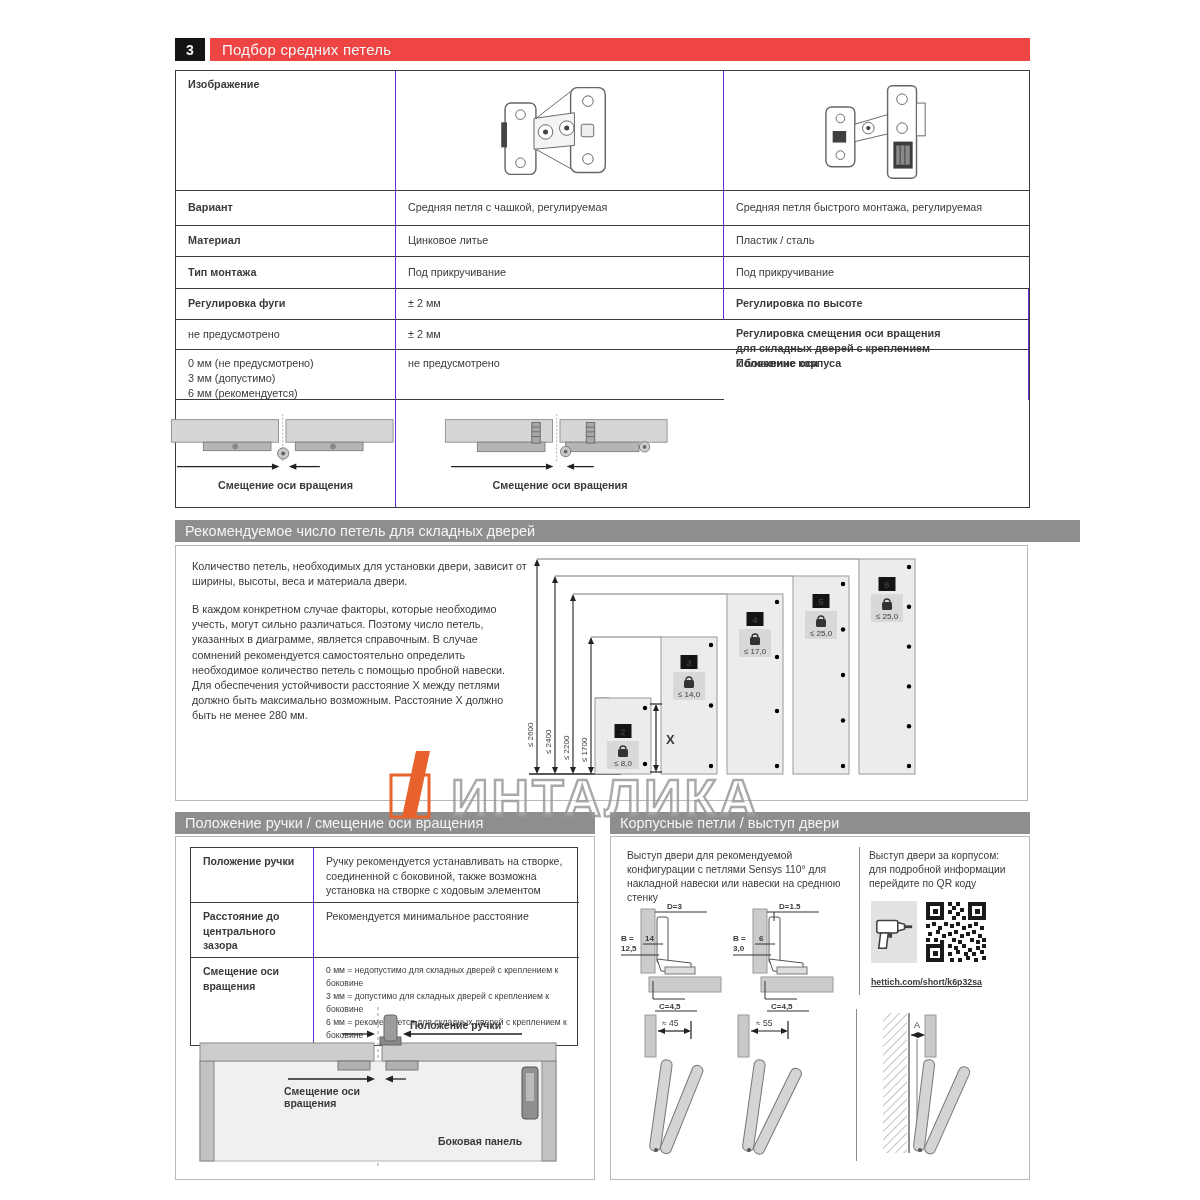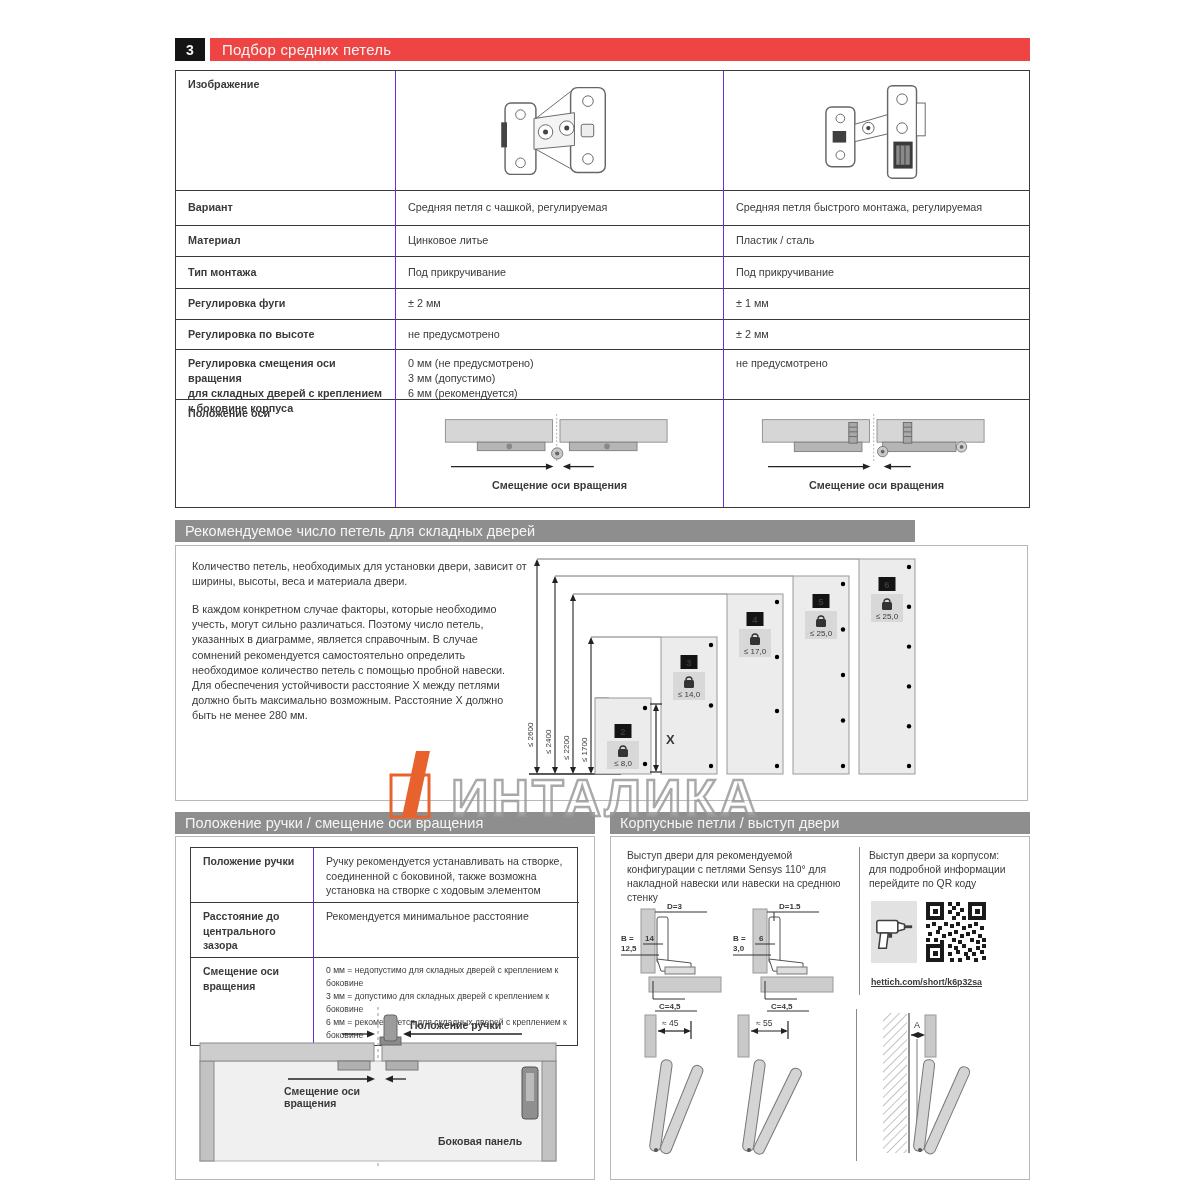--- a/index.html
+++ b/index.html
@@ -136,23 +136,20 @@
       </div>
     <div class="cell val bb">
         <span>Под прикручивание</span>
       </div>
 
     <div class="cell lbl br bb">
         <span>Регулировка фуги</span>
       </div>
     <div class="cell val br bb">
         <span>± 2 мм</span>
-      </div>
-    <div class="cell val bb">
-        <span>± 1 мм</span>
       </div>
 
     <div class="cell lbl br bb">
         <span>Регулировка по высоте</span>
       </div>
     <div class="cell val br bb">
         <span>не предусмотрено</span>
       </div>
     <div class="cell val bb">
         <span>± 2 мм</span>
@@ -210,21 +207,21 @@
           <circle cx="146" cy="40" r="2" fill="#666"></circle>
         <line x1="24" y1="56" x2="130" y2="56" stroke="#222" stroke-width="1.4"></line>
         <path d="M133 56 l-8 -3.4 v6.8 z" fill="#222"></path>
         <line x1="176" y1="56" x2="150" y2="56" stroke="#222" stroke-width="1.4"></line>
         <path d="M147 56 l8 -3.4 v6.8 z" fill="#222"></path>
       </svg>
       <div class="axis-cap">Смещение оси вращения</div>
     </div>
   </div>
 
-  <div class="abs hdr2" style="left:175px;top:520px;width:740px;">
+  <div class="abs hdr2" style="left:175px;top:520px;width:905px;">
     <span>Рекомендуемое число петель для складных дверей</span>
   </div>
   <div class="abs box" style="left:175px;top:545px;width:853px;height:256px;">
     <div class="abs" style="left:16px;top:13px;width:335px;">
       <div class="para">Количество петель, необходимых для установки двери, зависит от ширины, высоты, веса и материала двери.</div>
       <div class="para">В каждом конкретном случае факторы, которые необходимо учесть, могут сильно различаться. Поэтому число петель, указанных в диаграмме, является справочным. В случае сомнений рекомендуется самостоятельно определить необходимое количество петель с помощью пробной навески. Для обеспечения устойчивости расстояние X между петлями должно быть максимально возможным. Расстояние X должно быть не менее 280 мм.</div>
     </div>
 
     <svg class="abs" style="left:345px;top:6px;" width="420" height="245" viewBox="0 0 420 245">
 

